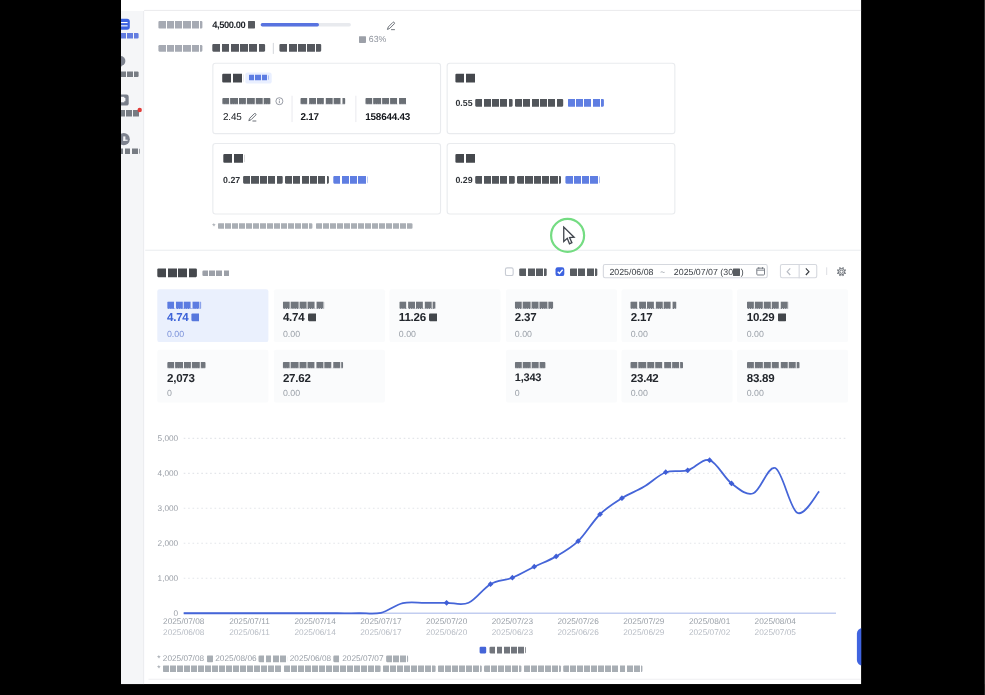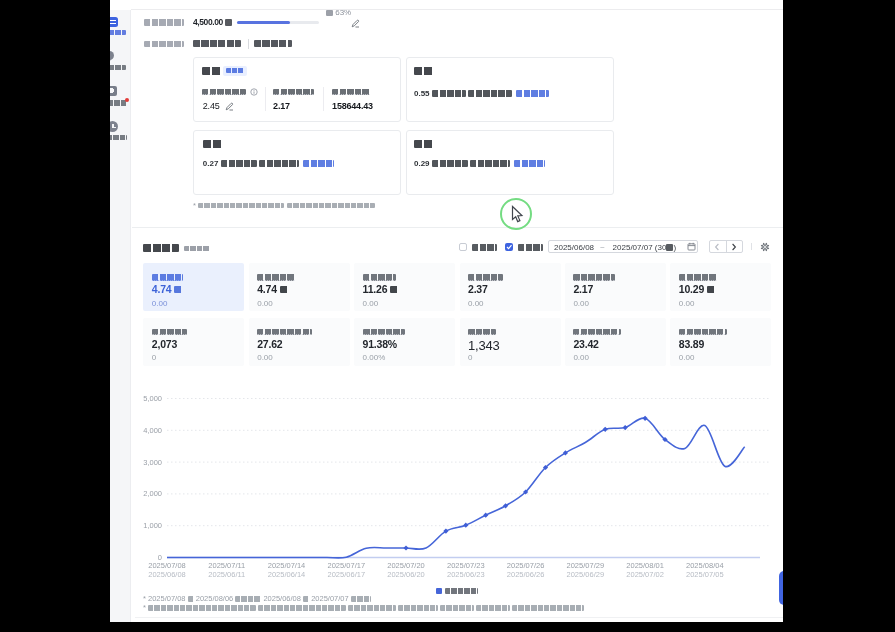--- a/index.html
+++ b/index.html
@@ -33,21 +33,21 @@
 <div class="ab" style="left:125px;top:97.5px;width:4px;height:4px;background:#e23c39;border-radius:50%;z-index:4"></div>
 <div class="row" style="left:95px;top:100.4px;z-index:3;font-size:0;line-height:0"><span class="zh" style="--c:#62676f;width:32px;height:5.5px;--u:6.4px;--g:5.4px;"></span></div>
 <div class="ab" style="left:107px;top:121px;width:11px;height:11px;background:#7d828e;border-radius:50%;z-index:3"></div>
 <div class="ab" style="left:112px;top:123.5px;width:1.5px;height:4px;background:#f5f6f8;z-index:3"></div>
 <div class="ab" style="left:112px;top:126.5px;width:3.5px;height:1.5px;background:#f5f6f8;z-index:3"></div>
 <div class="row" style="left:94px;top:134.6px;z-index:3;font-size:0;line-height:0"><span class="zh" style="--c:#62676f;width:33px;height:5.5px;--u:6.4px;--g:5.4px;"></span></div>
 <div class="row" style="left:144px;top:19.2px;z-index:3;font-size:0;line-height:0"><span class="zh" style="--c:#979ca6;width:40px;height:6.5px;--u:7.6px;--g:6.5px;"></span></div>
 <div class="row" style="left:193px;top:17.7px;z-index:3;font-size:8.5px;color:#1f2329;font-weight:bold;letter-spacing:-0.4px;line-height:1">4,500.00&nbsp;<span class="zh" style="--c:#3a3e44;width:7px;height:7px;--u:8.4px;--g:7.2px;"></span></div>
 <div class="ab" style="left:237px;top:20.8px;width:82px;height:3px;background:#e8eaee;border-radius:2px;z-index:2"></div>
 <div class="ab" style="left:237px;top:20.8px;width:53px;height:3px;background:#5873e0;border-radius:2px;z-index:2"></div>
-<div class="row" style="left:326px;top:9px;z-index:3;font-size:8px;color:#8b909a;font-weight:normal;letter-spacing:0px;line-height:1"><span class="zh" style="--c:#8b909a;width:7px;height:6.5px;--u:7.6px;--g:6.5px;"></span>&nbsp;63%</div>
+<div class="row" style="left:326px;top:32px;z-index:3;font-size:8px;color:#8b909a;font-weight:normal;letter-spacing:0px;line-height:1"><span class="zh" style="--c:#8b909a;width:7px;height:6.5px;--u:7.6px;--g:6.5px;"></span>&nbsp;63%</div>
 <svg class="ab" style="left:350.5px;top:18.8px;z-index:3" width="9" height="9" viewBox="0 0 9 9">
       <path d="M1.2 7.8 L2 5.5 L6.2 1.3 Q6.8 0.8 7.4 1.4 Q8 2 7.5 2.6 L3.3 6.8 Z M4.5 8 L8 8" stroke="#6b7077" stroke-width="0.9" fill="none"></path>
     </svg>
 <div class="row" style="left:144px;top:40.5px;z-index:3;font-size:0;line-height:0"><span class="zh" style="--c:#979ca6;width:40px;height:6.5px;--u:7.6px;--g:6.5px;"></span></div>
 <div class="row" style="left:193px;top:40px;z-index:3;font-size:0;line-height:0"><span class="zh" style="--c:#383c42;width:48px;height:7px;--u:8.4px;--g:7.2px;"></span></div>
 <div class="ab" style="left:248px;top:38.5px;width:1px;height:10px;background:#d8dade;z-index:2"></div>
 <div class="row" style="left:254px;top:40px;z-index:3;font-size:0;line-height:0"><span class="zh" style="--c:#383c42;width:38px;height:7px;--u:8.4px;--g:7.2px;"></span></div>
 <div class="card" style="left:193px;top:57px;width:208px;height:65px"></div>
 <div class="card" style="left:406px;top:57px;width:208px;height:65px"></div>
 <div class="card" style="left:193px;top:130px;width:208px;height:65px"></div>
@@ -142,28 +142,23 @@
 <div class="kpi" style="left:143.3px;top:317.5px;background:#fafbfc">
       <div style="position:absolute;left:8.5px;top:11px;line-height:0;font-size:0"><span class="zh" style="--c:#5a5f67;width:35px;height:6.5px;--u:7.6px;--g:6.5px;border-bottom:1px dotted #c3c7ce;padding-bottom:2px;"></span></div>
       <div style="position:absolute;left:8.5px;top:21.3px;font-size:10.5px;font-weight:bold;color:#23272d;letter-spacing:-0.2px;line-height:1;white-space:nowrap">2,073</div>
       <div style="position:absolute;left:8.5px;top:36.5px;font-size:8px;color:#9aa0a8;line-height:1">0</div>
     </div>
 <div class="kpi" style="left:248.7px;top:317.5px;background:#fafbfc">
       <div style="position:absolute;left:8.5px;top:11px;line-height:0;font-size:0"><span class="zh" style="--c:#5a5f67;width:55px;height:6.5px;--u:7.6px;--g:6.5px;border-bottom:1px dotted #c3c7ce;padding-bottom:2px;"></span></div>
       <div style="position:absolute;left:8.5px;top:21.3px;font-size:10.5px;font-weight:bold;color:#23272d;letter-spacing:-0.2px;line-height:1;white-space:nowrap">27.62</div>
       <div style="position:absolute;left:8.5px;top:36.5px;font-size:8px;color:#9aa0a8;line-height:1">0.00</div>
     </div>
-<div class="kpi" style="left:354.1px;top:317.5px;background:#fafbfc">
-      <div style="position:absolute;left:8.5px;top:11px;line-height:0;font-size:0"><span class="zh" style="--c:#5a5f67;width:42px;height:6.5px;--u:7.6px;--g:6.5px;border-bottom:1px dotted #c3c7ce;padding-bottom:2px;"></span></div>
-      <div style="position:absolute;left:8.5px;top:21.3px;font-size:10.5px;font-weight:bold;color:#23272d;letter-spacing:-0.2px;line-height:1;white-space:nowrap">91.38%</div>
-      <div style="position:absolute;left:8.5px;top:36.5px;font-size:8px;color:#9aa0a8;line-height:1">0.00%</div>
-    </div>
 <div class="kpi" style="left:459.5px;top:317.5px;background:#fafbfc">
       <div style="position:absolute;left:8.5px;top:11px;line-height:0;font-size:0"><span class="zh" style="--c:#5a5f67;width:28px;height:6.5px;--u:7.6px;--g:6.5px;border-bottom:1px dotted #c3c7ce;padding-bottom:2px;"></span></div>
-      <div style="position:absolute;left:8.5px;top:21.3px;font-size:13px;font-weight:normal;color:#23272d;letter-spacing:-0.2px;line-height:1;white-space:nowrap">1,343</div>
+      <div style="position:absolute;left:8.5px;top:21.3px;font-size:10px;font-weight:bold;color:#23272d;letter-spacing:-0.2px;line-height:1;white-space:nowrap">1,343</div>
       <div style="position:absolute;left:8.5px;top:36.5px;font-size:8px;color:#9aa0a8;line-height:1">0</div>
     </div>
 <div class="kpi" style="left:564.9px;top:317.5px;background:#fafbfc">
       <div style="position:absolute;left:8.5px;top:11px;line-height:0;font-size:0"><span class="zh" style="--c:#5a5f67;width:48px;height:6.5px;--u:7.6px;--g:6.5px;border-bottom:1px dotted #c3c7ce;padding-bottom:2px;"></span></div>
       <div style="position:absolute;left:8.5px;top:21.3px;font-size:10.5px;font-weight:bold;color:#23272d;letter-spacing:-0.2px;line-height:1;white-space:nowrap">23.42</div>
       <div style="position:absolute;left:8.5px;top:36.5px;font-size:8px;color:#9aa0a8;line-height:1">0.00</div>
     </div>
 <div class="kpi" style="left:670.3px;top:317.5px;background:#fafbfc">
       <div style="position:absolute;left:8.5px;top:11px;line-height:0;font-size:0"><span class="zh" style="--c:#5a5f67;width:48px;height:6.5px;--u:7.6px;--g:6.5px;border-bottom:1px dotted #c3c7ce;padding-bottom:2px;"></span></div>
       <div style="position:absolute;left:8.5px;top:21.3px;font-size:10.5px;font-weight:bold;color:#23272d;letter-spacing:-0.2px;line-height:1;white-space:nowrap">83.89</div>

